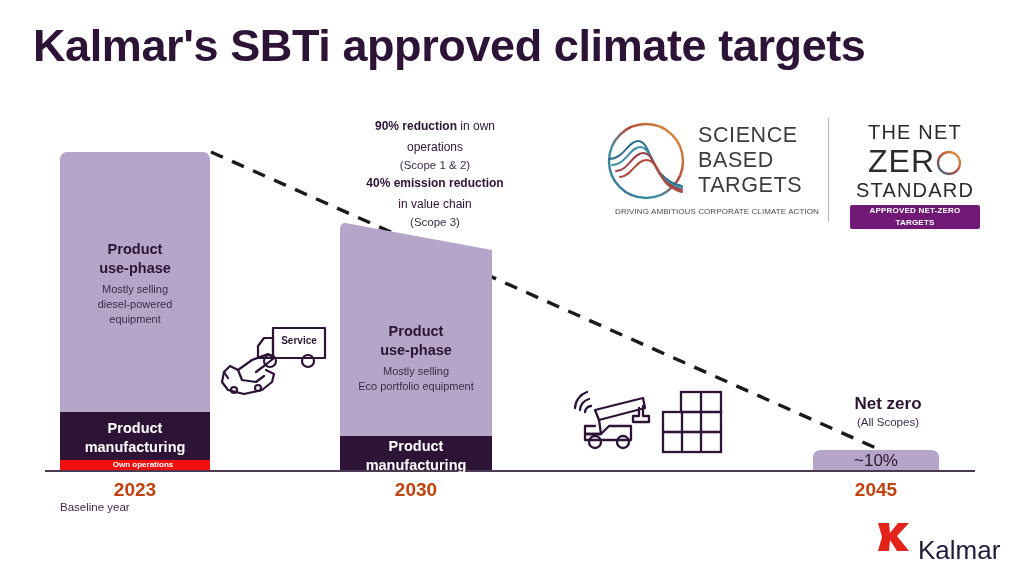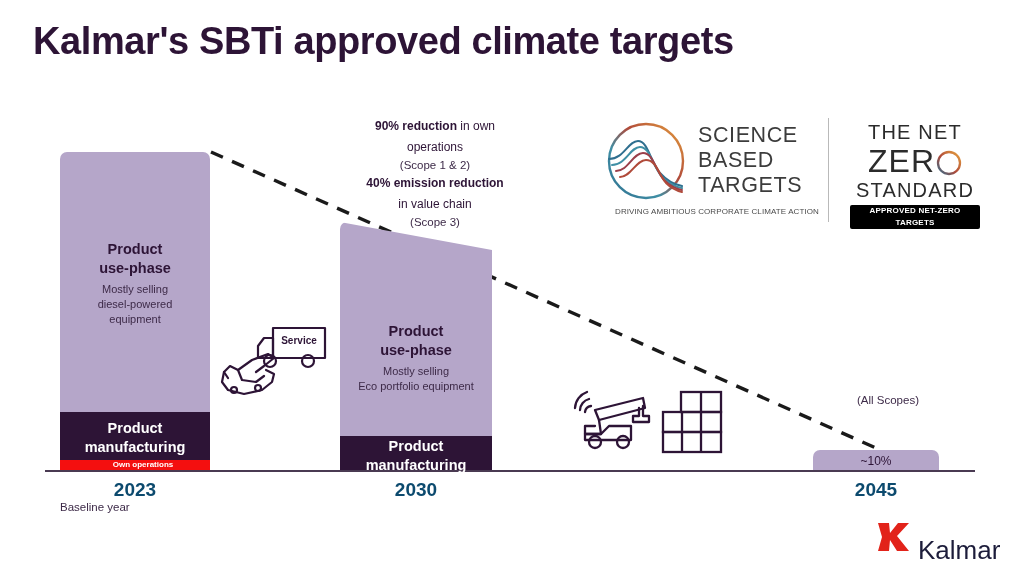--- a/index.html
+++ b/index.html
@@ -13,21 +13,21 @@
   #slide {
     position: relative;
     width: 1024px; height: 576px;
     background: #ffffff;
   }
 
   
   #title {
     position: absolute;
     left: 33px; top: 20px;
-    font-size: 38px;
+    font-size: 45px;
     font-weight: bold;
     color: #2d1436;
     letter-spacing: -0.4px;
     white-space: nowrap;
   }
 
   
   #plot {
     position: absolute;
     left: 0; top: 0;
@@ -136,32 +136,32 @@
     left: 813px; top: 450px;
     width: 126px; height: 20px;
     background: #b5a6c9;
     border-radius: 7px 7px 0 0;
   }
   #bar3-label {
     position: absolute;
     left: 813px; top: 451px;
     width: 126px;
     text-align: center;
-    font-size: 12px;
+    font-size: 17px;
     color: #2d1436;
     line-height: 20px;
   }
 
   
   .year {
     position: absolute;
     text-align: center;
     font-size: 19px;
     font-weight: bold;
-    color: #0c4a6e;
+    color: #c2410c;
     line-height: 24px;
   }
   .year-sub {
     position: absolute;
     font-size: 11.5px;
     color: #3d2a48;
     line-height: 15px;
   }
   #year1 { left: 60px; top: 478px; width: 150px; }
   #year1-sub { left: 60px; top: 500px; width: 150px; }
@@ -274,21 +274,21 @@
   }
   #nzs-l3 {
     font-size: 20px;
     color: #2b2b2b;
     letter-spacing: 1.2px;
     line-height: 24px;
   }
   #nzs-badge {
     margin: 3px auto 0;
     width: 130px;
-    background: #000000;
+    background: #701a75;
     color: #ffffff;
     font-size: 8px;
     font-weight: bold;
     letter-spacing: 0.2px;
     line-height: 12px;
     border-radius: 2px;
   }
 
   
   #kalmar {
@@ -359,20 +359,21 @@
           <span>Product</span><br>
           <span>manufacturing</span>
         </div>
       </div>
     </div>
 
     <div id="bar3"></div>
     <div id="bar3-label">~10%</div>
 
     <div id="netzero">
+      <div id="netzero-title">Net zero</div>
       <div id="netzero-sub">(All Scopes)</div>
     </div>
 
     <div class="year" id="year1">2023</div>
     <div class="year-sub" id="year1-sub">Baseline year</div>
     <div class="year" id="year2">2030</div>
     <div class="year" id="year3">2045</div>
 
     <div id="annotation">
       <div class="ann-main">

